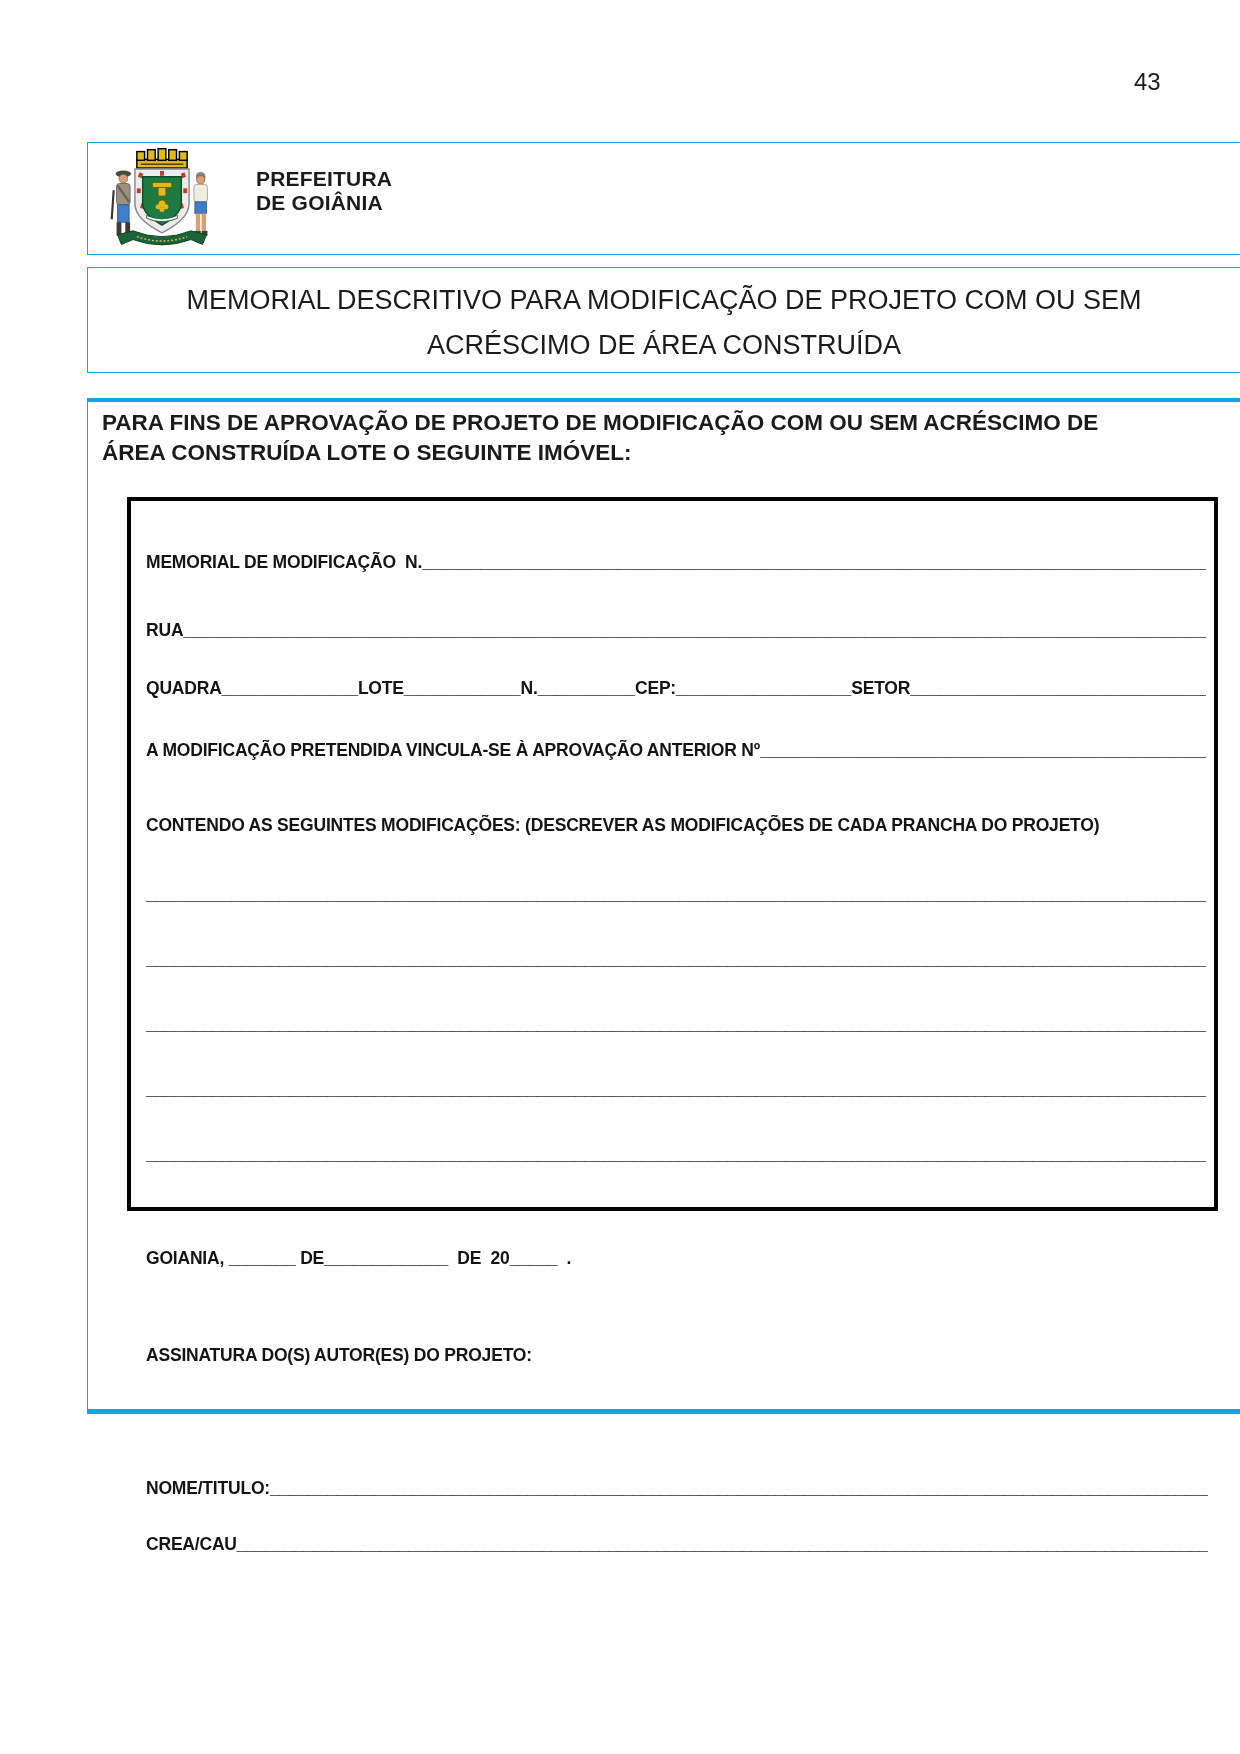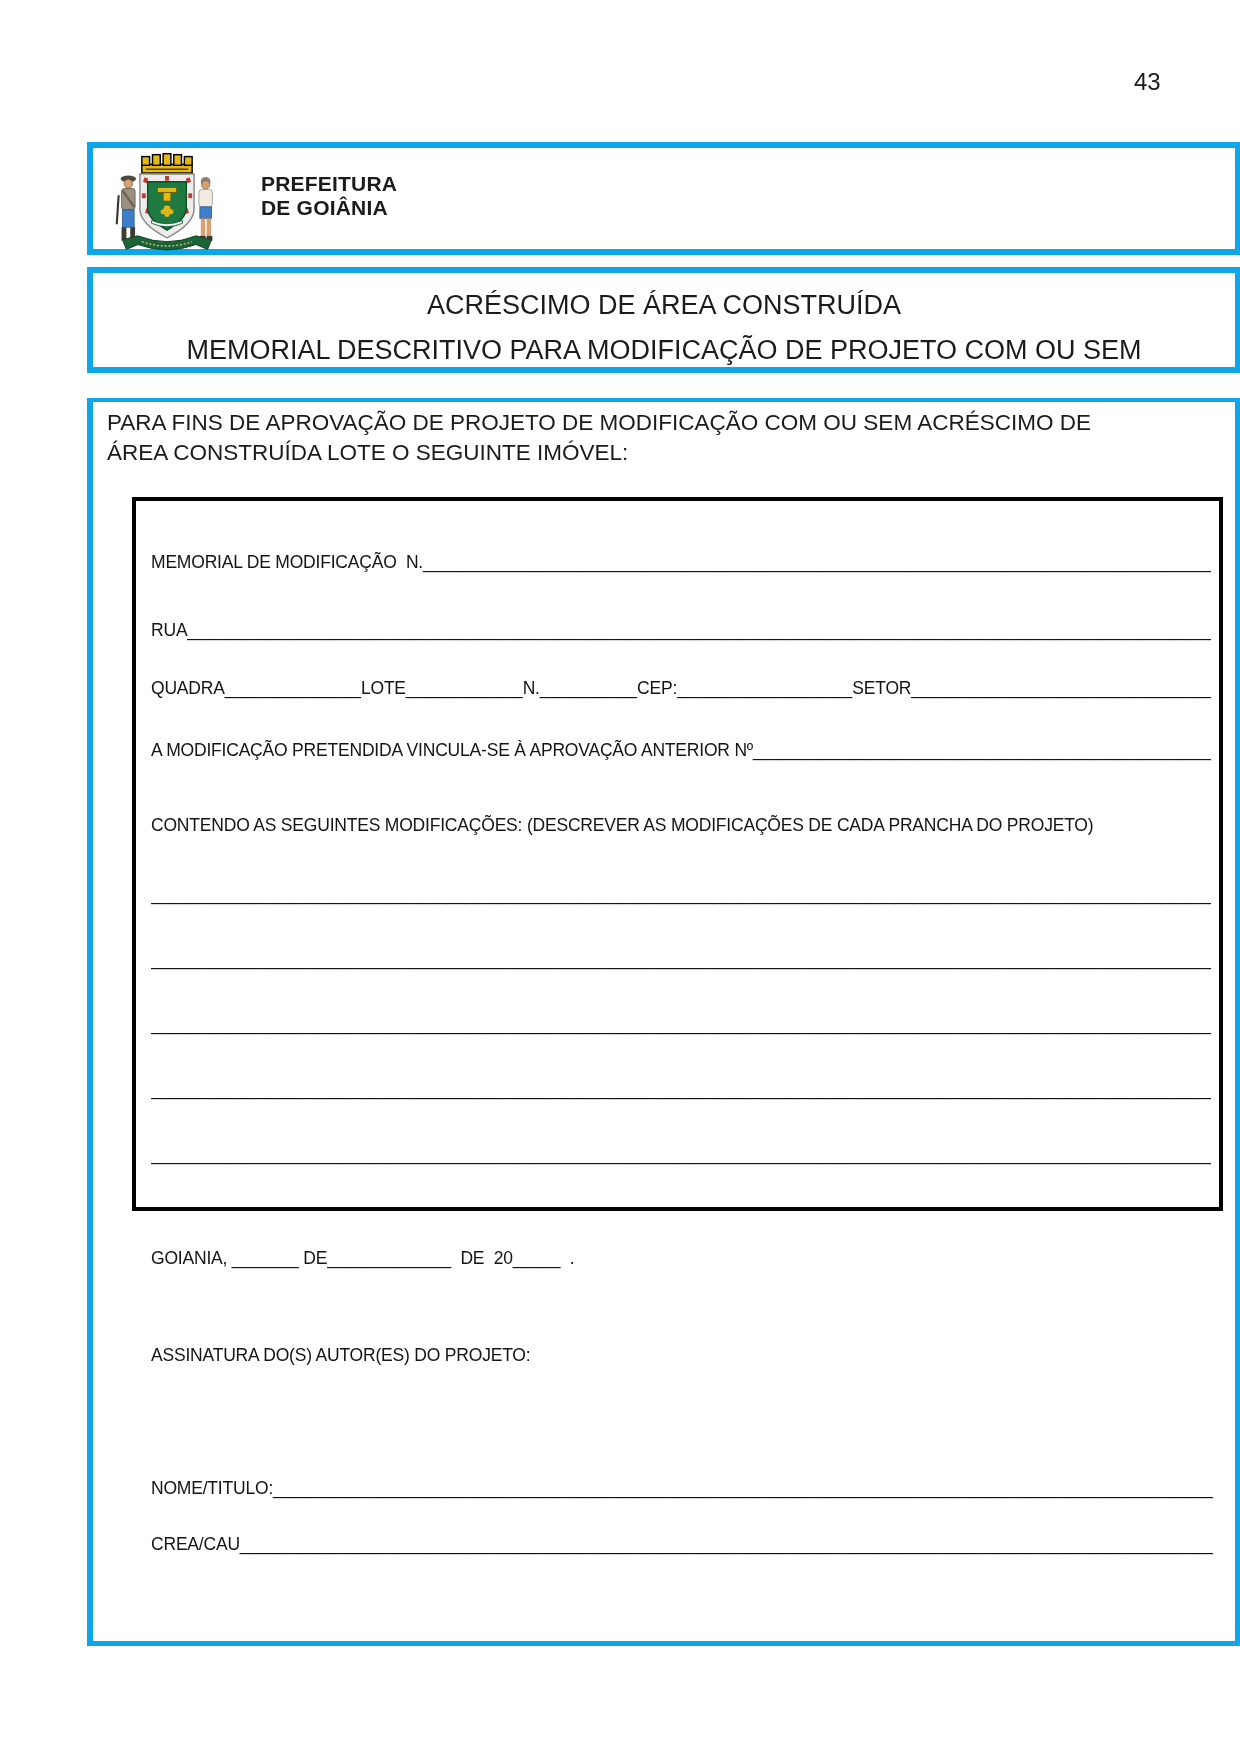--- a/index.html
+++ b/index.html
@@ -9,34 +9,34 @@
     background:#ffffff;
     font-family:"Liberation Sans", sans-serif;
     color:#161616;
     overflow:hidden;
     margin-left:44px;
   }
   .page-number{
     position:absolute;left:1090px;top:68px;
     font-size:24px;color:#1a1a1a;
   }
-  .box{position:absolute;left:43px;width:1154px;border:6px solid #0ea5e9;background:#fff;box-sizing:border-box;}
+  .box{position:absolute;left:43px;width:1154px;border:1px solid #0ea5e9;background:#fff;box-sizing:border-box;}
   .header-box{top:142px;height:113px;}
   .emblem{position:absolute;left:16px;top:4px;width:116px;height:102px;}
   .org-name{
     position:absolute;left:168px;top:24px;
     font-size:21px;font-weight:bold;line-height:24px;color:#1b1b1b;
     letter-spacing:.2px;
   }
   .title-box{top:267px;height:106px;}
   .title-text{
     padding-top:10px;text-align:center;
     font-size:27px;line-height:45px;color:#1b1b1b;
   }
-  .main-box{top:398px;height:1248px;border-top-width:4px;border-bottom-width:5px;}
+  .main-box{top:398px;height:1016px;border-top-width:4px;border-bottom-width:5px;font-weight:bold;}
   .intro{
     position:absolute;left:14px;top:6px;width:1110px;
     font-size:22.5px;line-height:30px;color:#1b1b1b;
   }
   .inner-box{
     position:absolute;left:39px;top:95px;width:1091px;height:714px;
     border:4px solid #000;box-sizing:border-box;background:#fff;
   }
   .frow{
     position:absolute;left:15px;height:26px;width:1060px;
@@ -124,22 +124,22 @@
       </g>
     </svg>
     <div class="org-name">
       <div>PREFEITURA</div>
       <div>DE GOIÂNIA</div>
     </div>
   </div>
 
   <div class="box title-box">
     <div class="title-text">
+      <div>MEMORIAL DESCRITIVO PARA MODIFICAÇÃO DE PROJETO COM OU SEM</div>
       <div>ACRÉSCIMO DE ÁREA CONSTRUÍDA</div>
-      <div>MEMORIAL DESCRITIVO PARA MODIFICAÇÃO DE PROJETO COM OU SEM</div>
     </div>
   </div>
 
   <div class="box main-box">
 
     <div class="intro">
       <div>PARA FINS DE APROVAÇÃO DE PROJETO DE MODIFICAÇÃO COM OU SEM ACRÉSCIMO DE</div>
       <div>ÁREA CONSTRUÍDA LOTE O SEGUINTE IMÓVEL:</div>
     </div>
 

